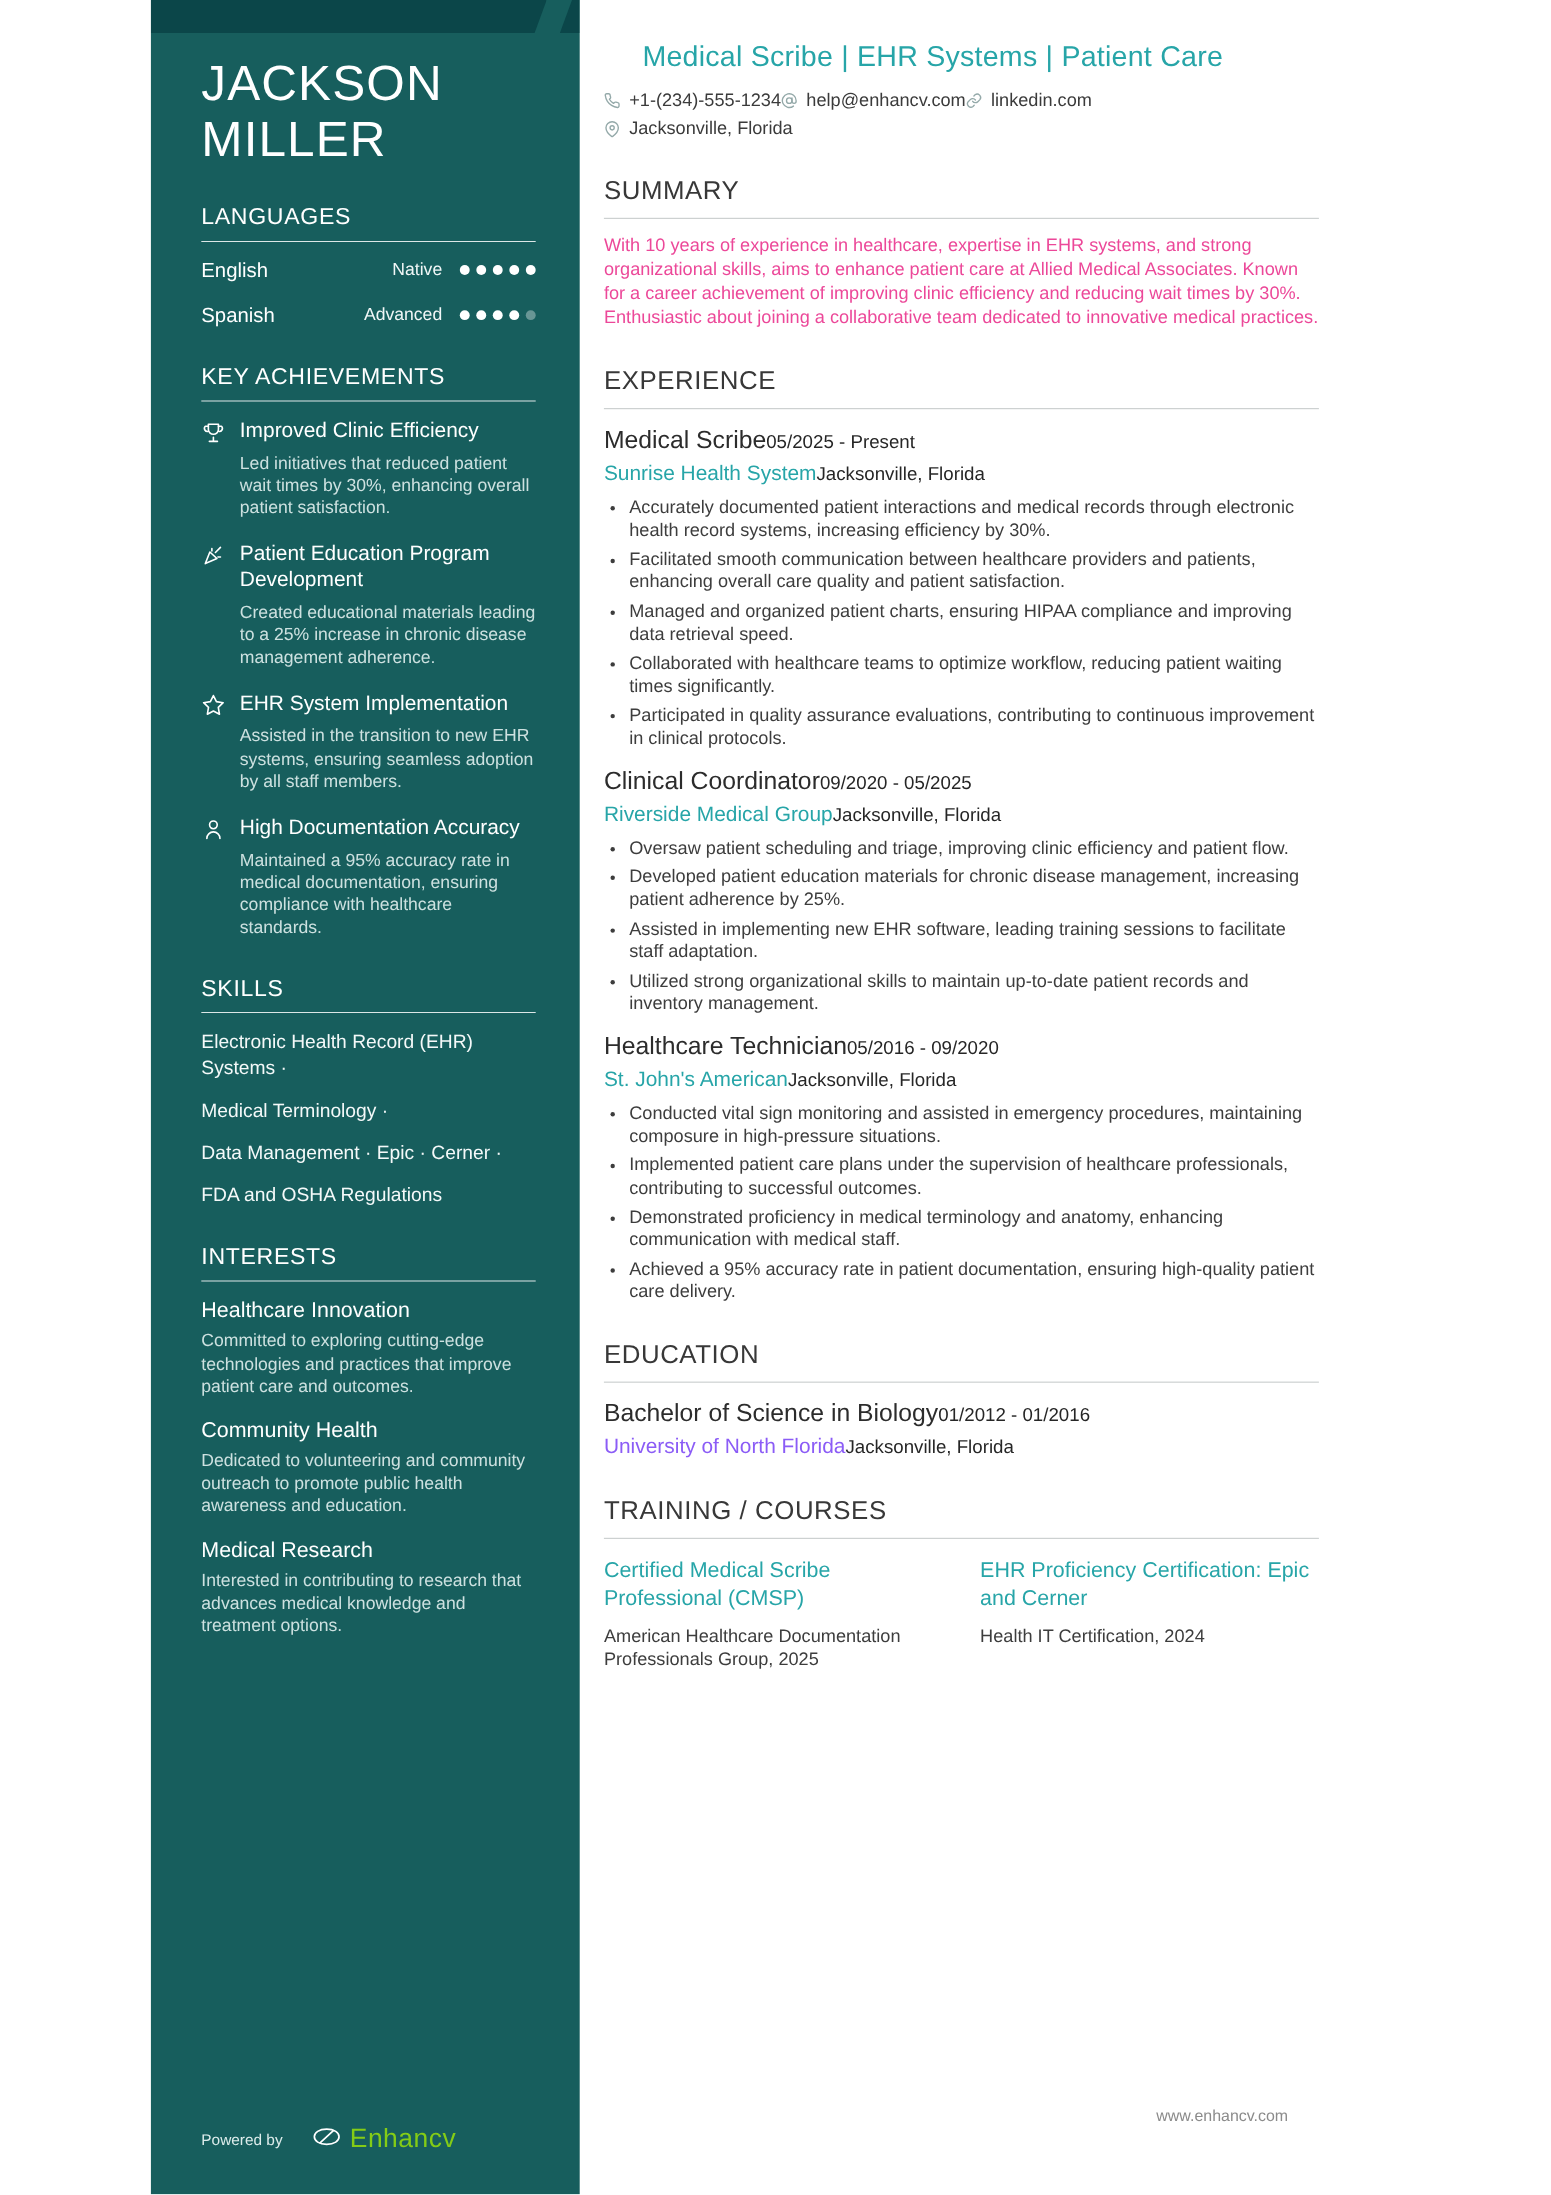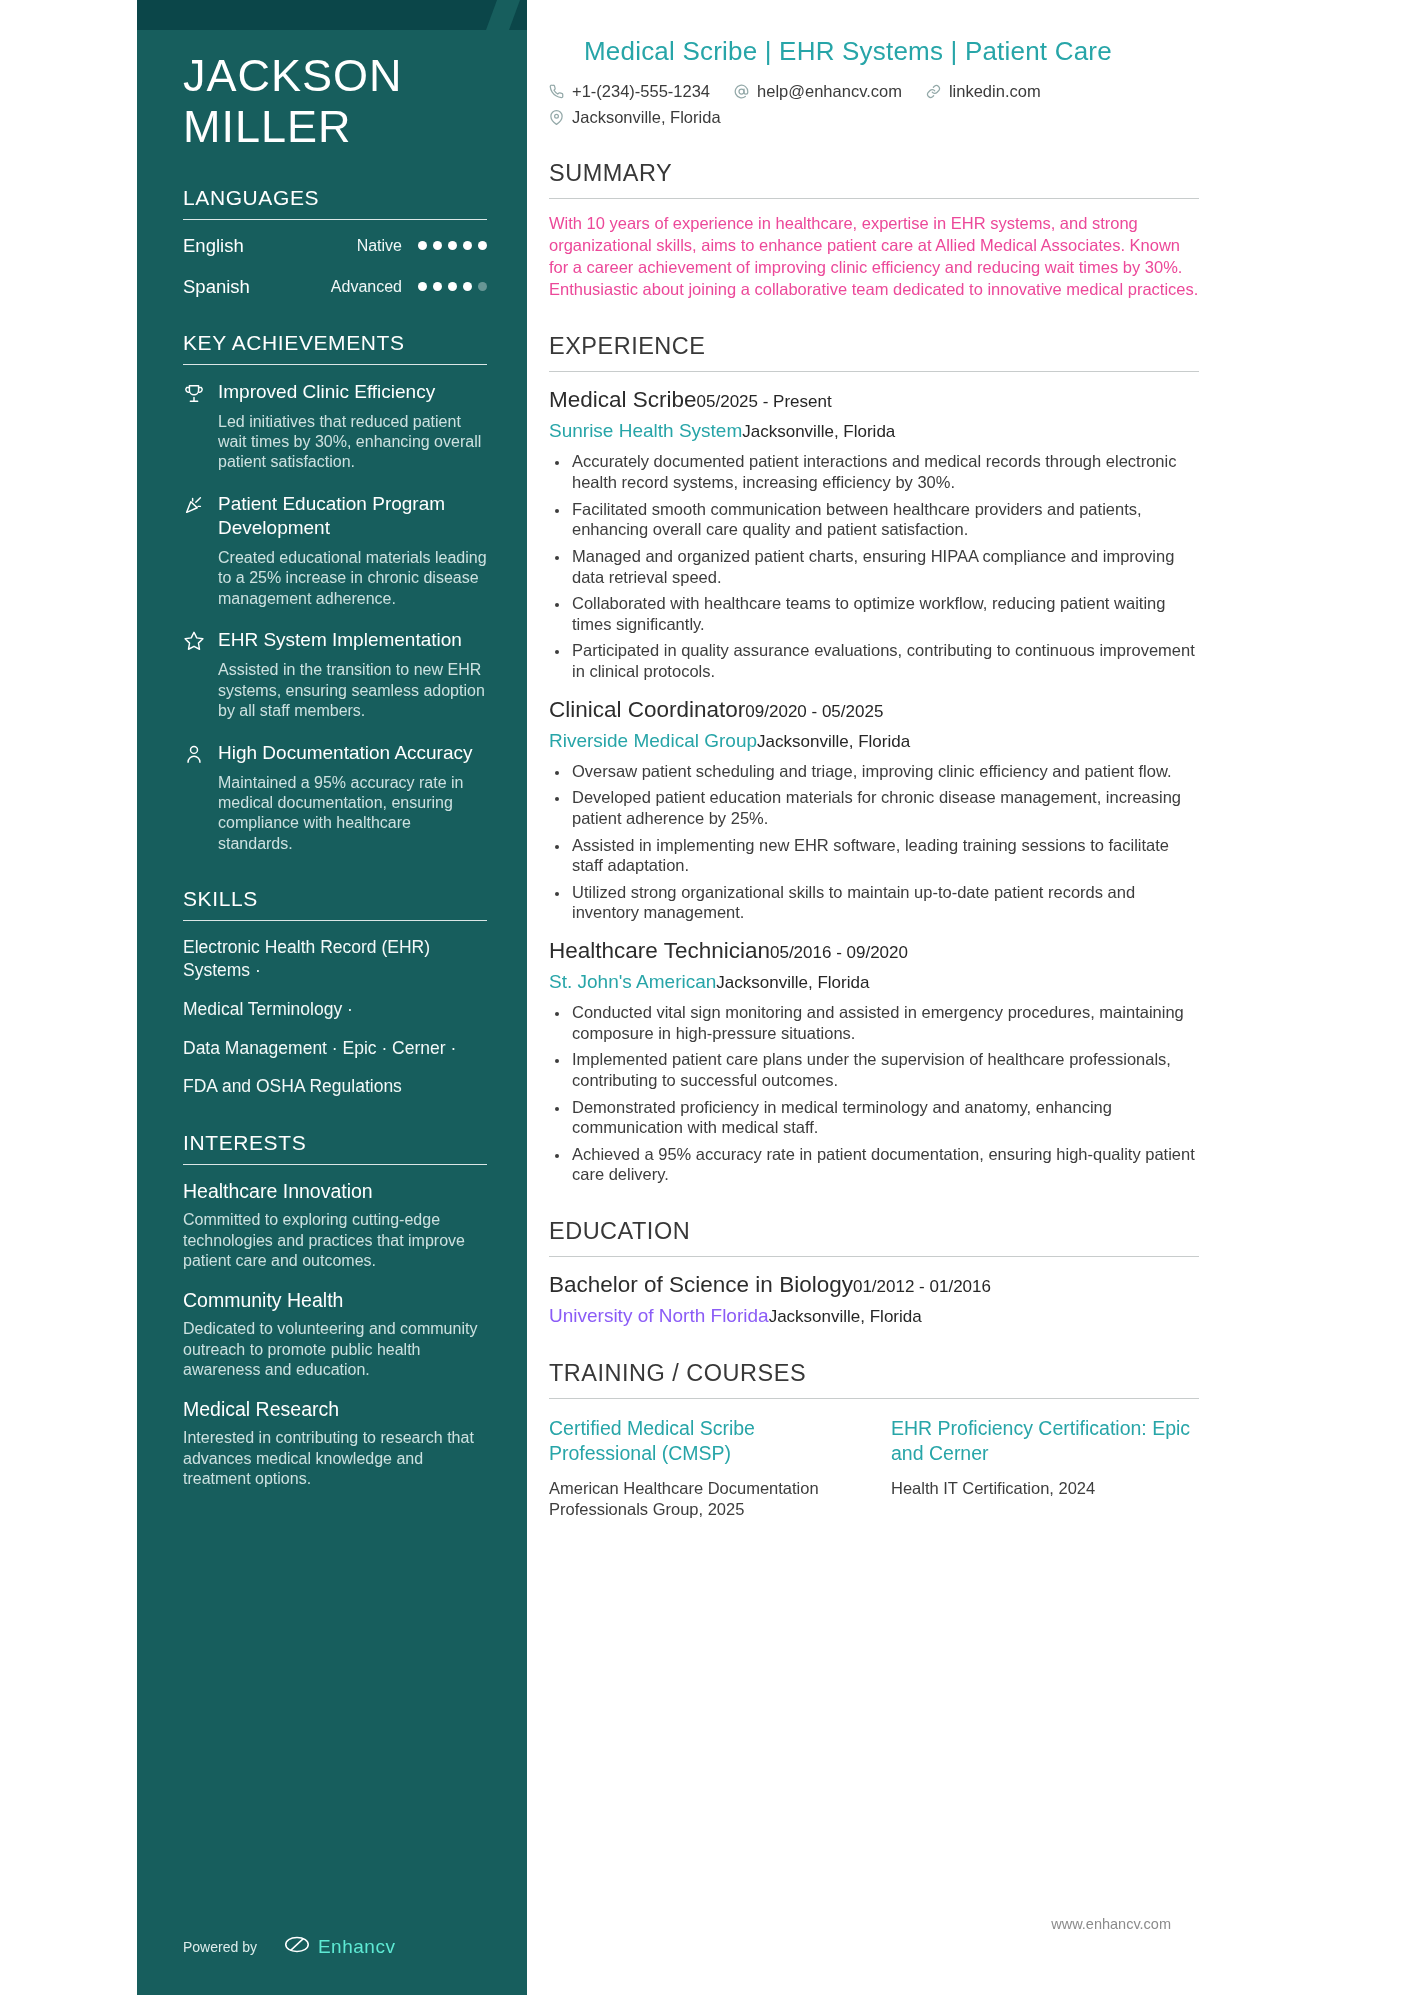--- a/index.html
+++ b/index.html
@@ -31,27 +31,27 @@
   .ach-desc{font-size:16px;line-height:1.28;color:#cde1e0;}
 
   .skill{font-size:17.5px;line-height:1.3;color:#f4f9f9;margin-bottom:16px;}
 
   .interest{margin-bottom:17px;}
   .int-name{font-size:19.5px;font-weight:500;color:#ffffff;margin-bottom:7px;}
   .int-desc{font-size:16px;line-height:1.29;color:#cde1e0;}
 
   .powered{position:absolute;left:46px;bottom:36px;display:flex;align-items:center;gap:26px;}
   .powered-label{font-size:14px;color:#ddeceb;}
-  .brand{font-size:19px;letter-spacing:0.5px;color:#5eead4;display:flex;align-items:center;gap:7px;}
+  .brand{font-size:24px;letter-spacing:0.5px;color:#84cc16;display:flex;align-items:center;gap:7px;}
 
   
   .main{position:absolute;left:412px;top:0;width:650px;}
   .headline{margin-top:36px;font-size:26px;font-weight:500;color:#27a5a8;letter-spacing:0.2px;margin-left:35px;}
   .contact{margin-top:15px;}
-  .c-row{display:flex;align-items:center;gap:24px;margin-bottom:7px;}
+  .c-row{display:flex;align-items:center;margin-bottom:7px;}
   .c-item{display:flex;align-items:center;gap:8px;font-size:16.5px;color:#3b3b3b;}
   .c-item svg{display:block;}
 
   .m-title{margin-top:33px;font-size:23.5px;font-weight:500;letter-spacing:0.5px;color:#383838;padding-bottom:11px;border-bottom:1px solid #c8cccc;}
   .summary-text{margin-top:13px;font-size:16.5px;line-height:1.34;color:#ec4899;}
 
   .job{margin-top:15px;}
   .row-between{display:flex;align-items:baseline;}
   .job-title{font-size:22.5px;font-weight:500;color:#2c2c2c;}
   .job-dates{font-size:17px;font-weight:500;color:#262626;white-space:nowrap;}

